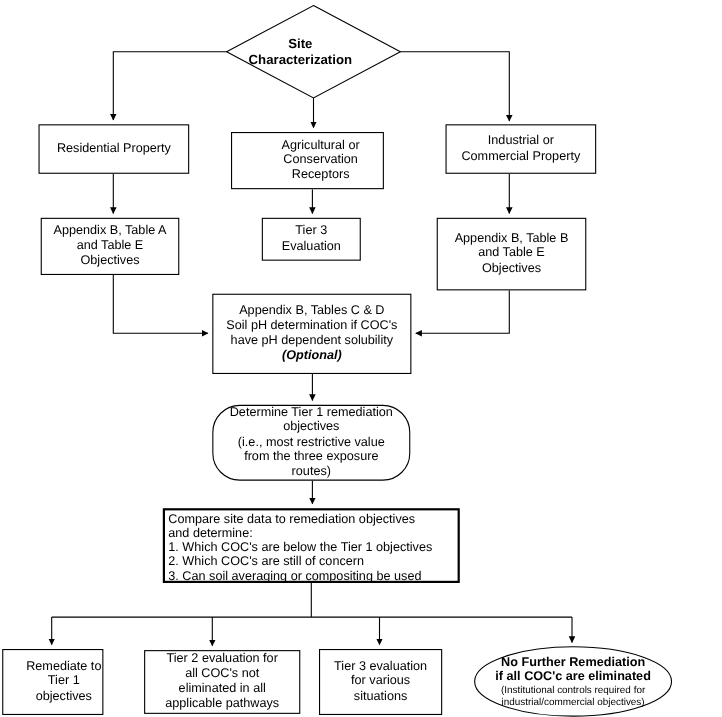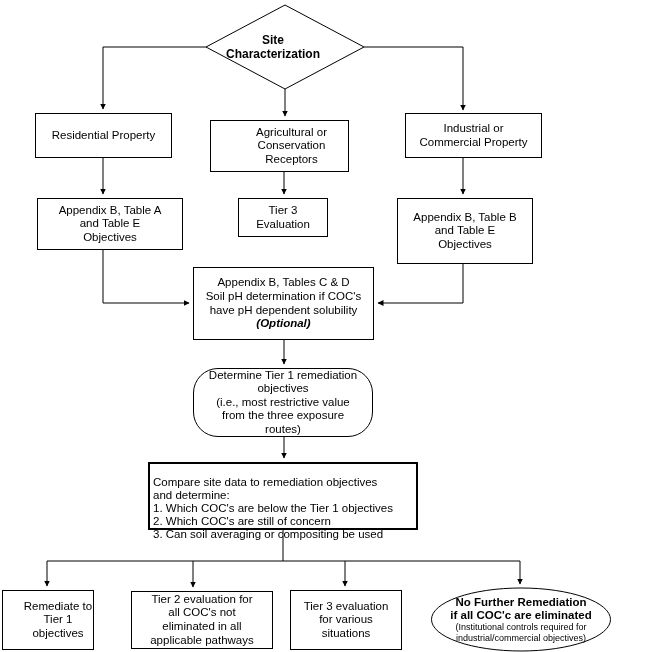--- a/index.html
+++ b/index.html
@@ -38,33 +38,33 @@
     flex-direction: column;
     align-items: center;
     justify-content: center;
     text-align: center;
     white-space: pre-line;
     background: transparent;
   }
   .node-residential   { left: 35px;  top: 113px; width: 137px; height: 45px; }
   .node-agricultural  { left: 210px; top: 120px; width: 139px; height: 52px; padding-left: 24px; }
   .node-industrial    { left: 395px; top: 113px; width: 137px; height: 45px; margin-left: 10px; }
-  .node-appendix-a    { left: 37px;  top: 198px; width: 146px; height: 52px; }
+  .node-appendix-a    { left: 37px;  top: 198px; width: 126px; height: 52px; }
   .node-tier3-eval    { left: 238px; top: 198px; width: 90px;  height: 39px; }
   .node-appendix-b    { left: 397px; top: 198px; width: 136px; height: 66px; }
   .node-soil-ph       { left: 193px; top: 267px; width: 181px; height: 73px; }
   .node-soil-ph .note { font-weight: bold; font-style: italic; }
   .node-determine     { left: 193px; top: 368px; width: 180px; height: 69px; border-radius: 25px; }
   .node-compare {
     left: 148px; top: 462px; width: 270px; height: 68px;
     border-width: 2px;
     align-items: flex-start;
     justify-content: flex-start;
     text-align: left;
-    padding: 12px 1px 0 3px;
+    padding: 2px 1px 0 3px;
     line-height: 1.14;
   }
   .node-remediate     { left: 2px;   top: 590px; width: 92px;  height: 60px; padding-left: 20px; }
   .node-tier2         { left: 131px; top: 591px; width: 142px; height: 58px; }
   .node-tier3-sit     { left: 290px; top: 590px; width: 112px; height: 60px; }
   .diamond-text {
     left: 188px; top: 27px; width: 170px; height: 40px;
     font-size: 12px; font-weight: bold; line-height: 1.18;
   }
   .ellipse-text {

